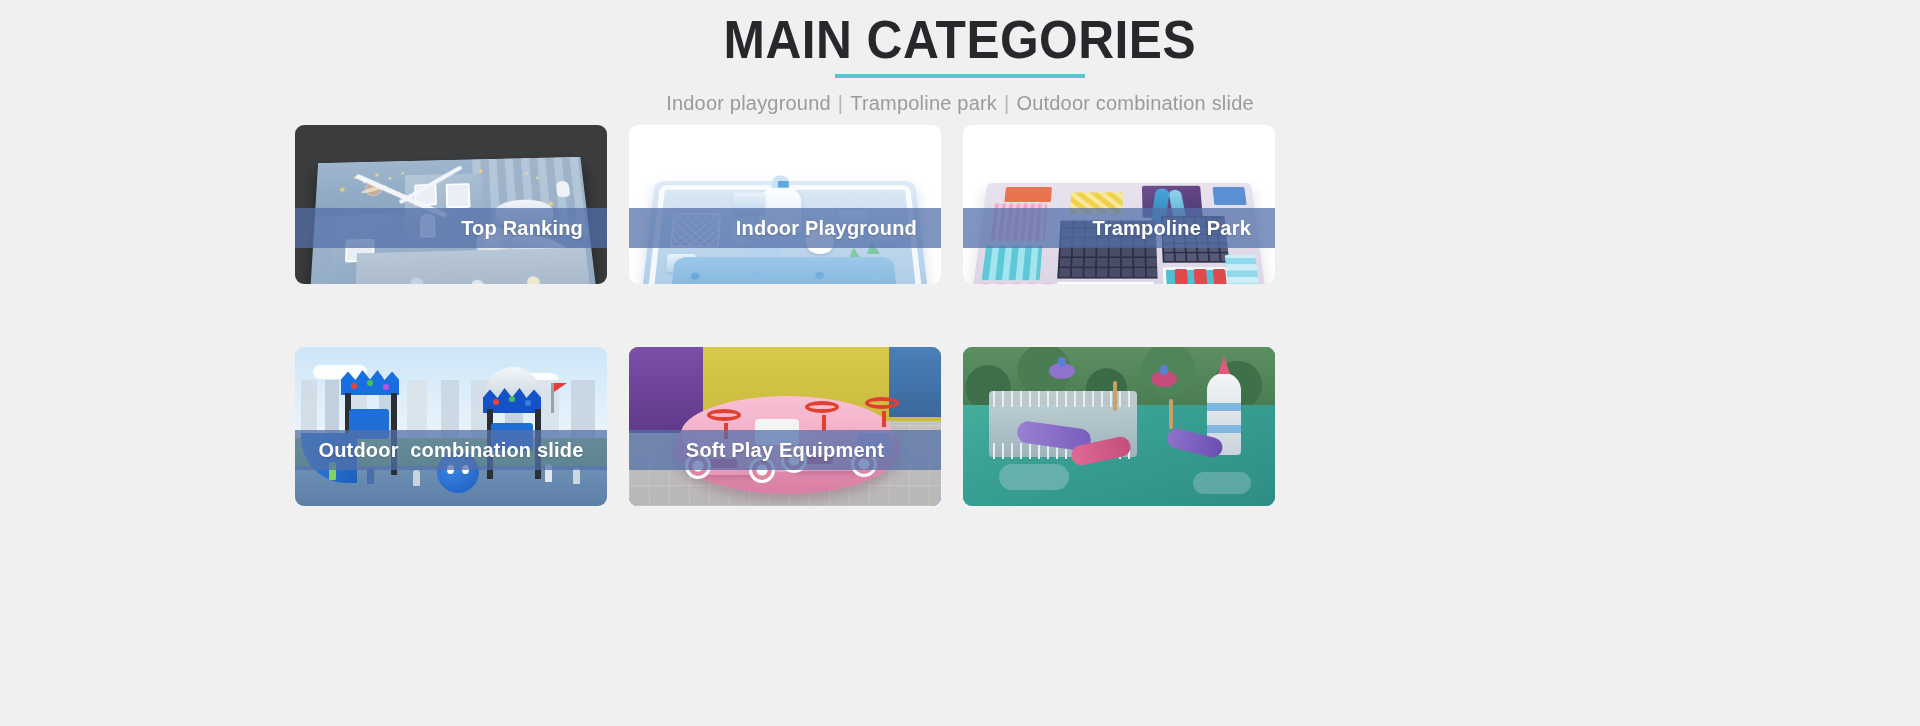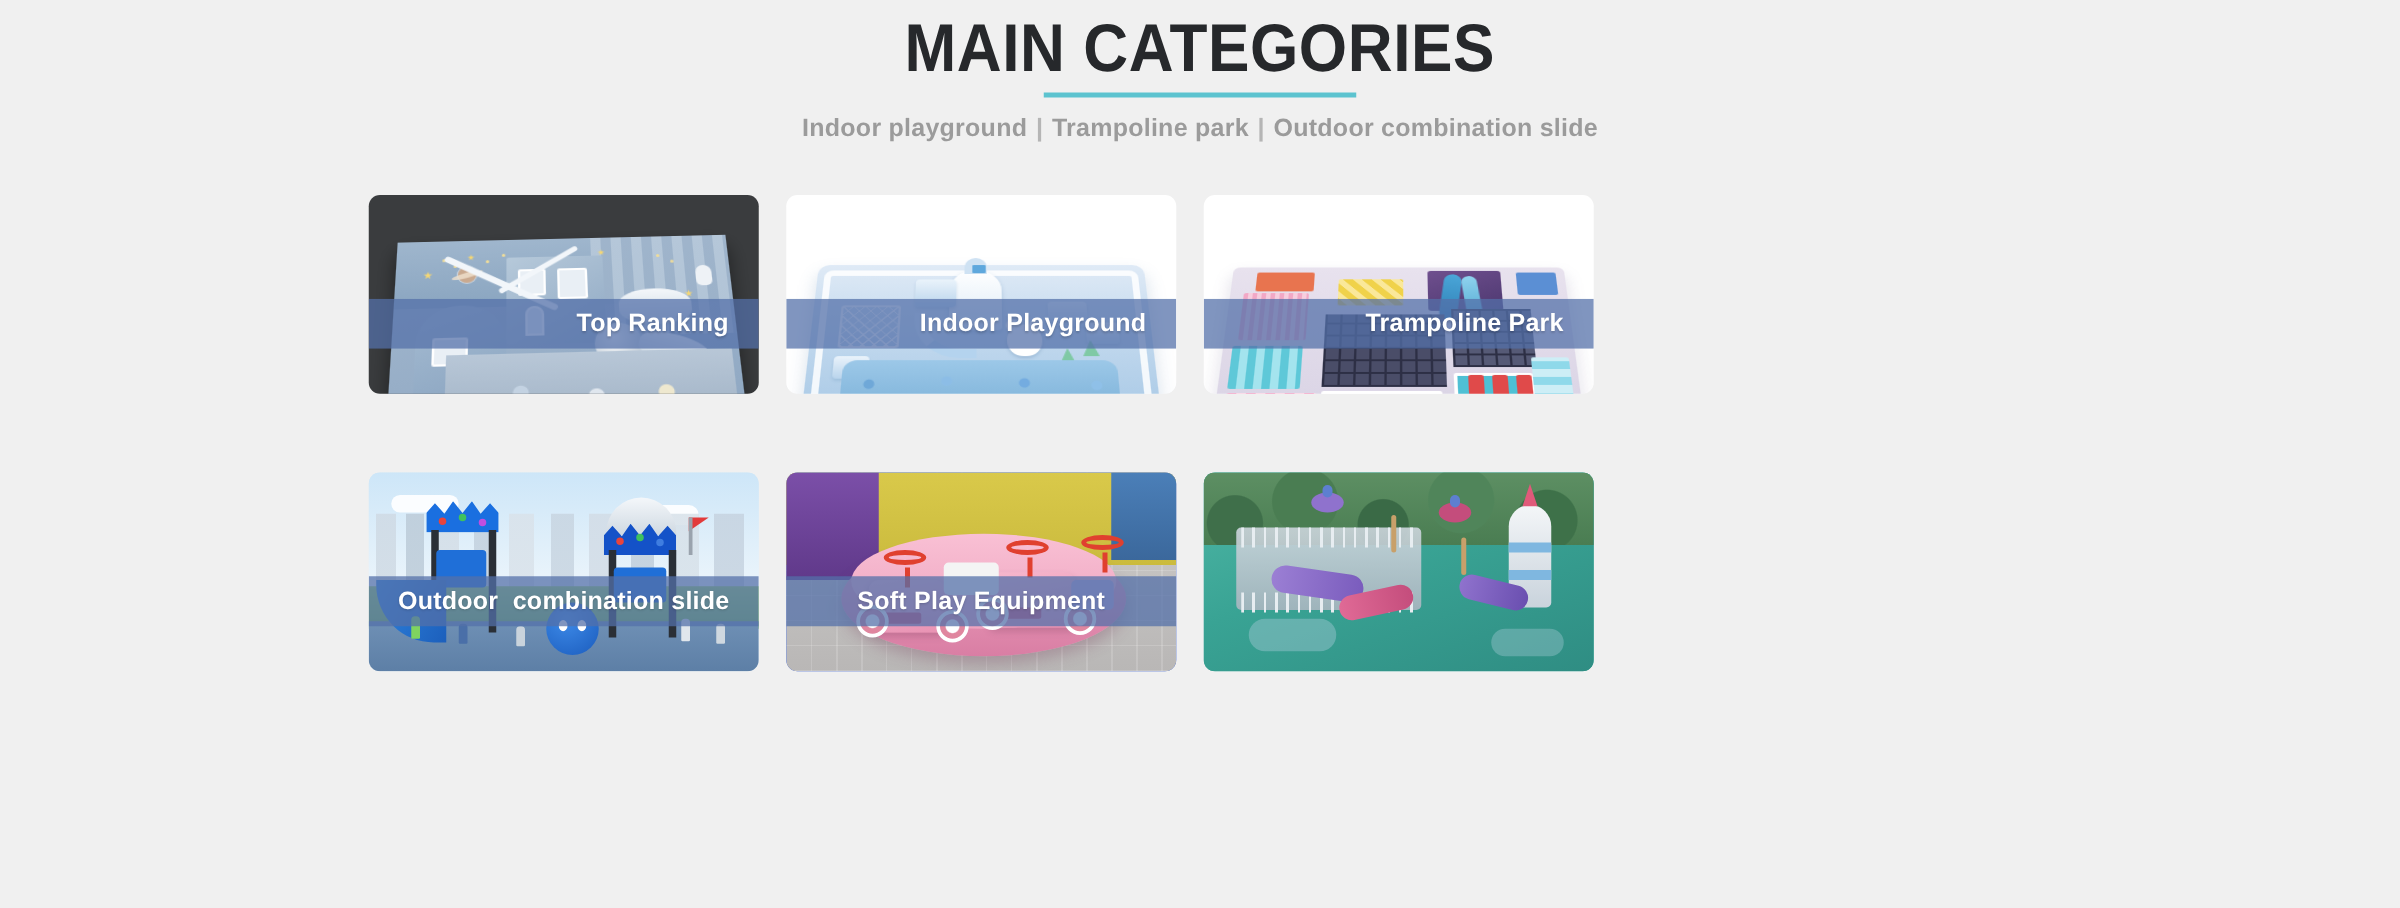--- a/index.html
+++ b/index.html
@@ -24,21 +24,21 @@
     display:inline-block;
   }
   .title-underline{
     width:250px; height:4px; background:#5cc3cf;
     margin:4px auto 0 auto;
   }
   .subtitle{
     margin-top:14px;
     font-size:20px;
     color:#9b9b9b;
-    font-weight:700;
+    font-weight:400;
     letter-spacing:0.2px;
   }
   .subtitle .sep{ color:#b5b5b5; padding:0 7px; }
 
   
   .grid{
     position:absolute;
     left:295px; top:125px;
     width:1330px;
     display:grid;
@@ -48,21 +48,20 @@
     row-gap:13px;
     justify-content:start;
   }
   .card{
     position:relative;
     width:312px; height:159px;
     border-radius:9px;
     overflow:hidden;
     background:#fff;
     cursor:pointer;
-    margin-top:31px;
   }
   .card .scene{ position:absolute; inset:0; overflow:hidden; }
 
   .band{
     position:absolute;
     left:0; right:0;
     bottom:36px;
     height:40px;
     display:flex;
     align-items:center;

